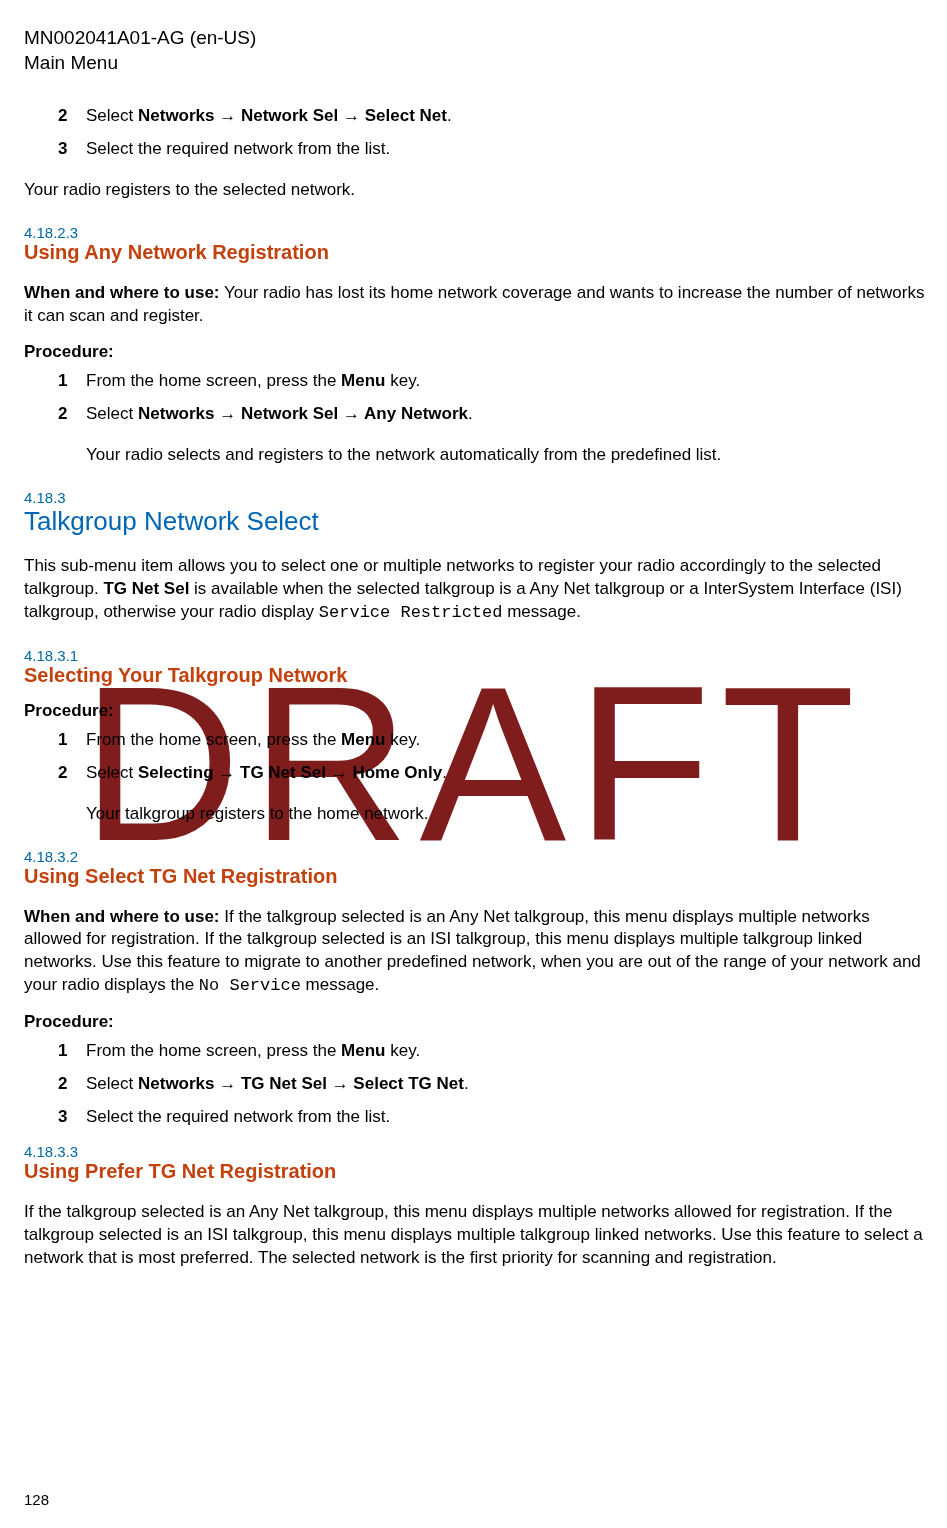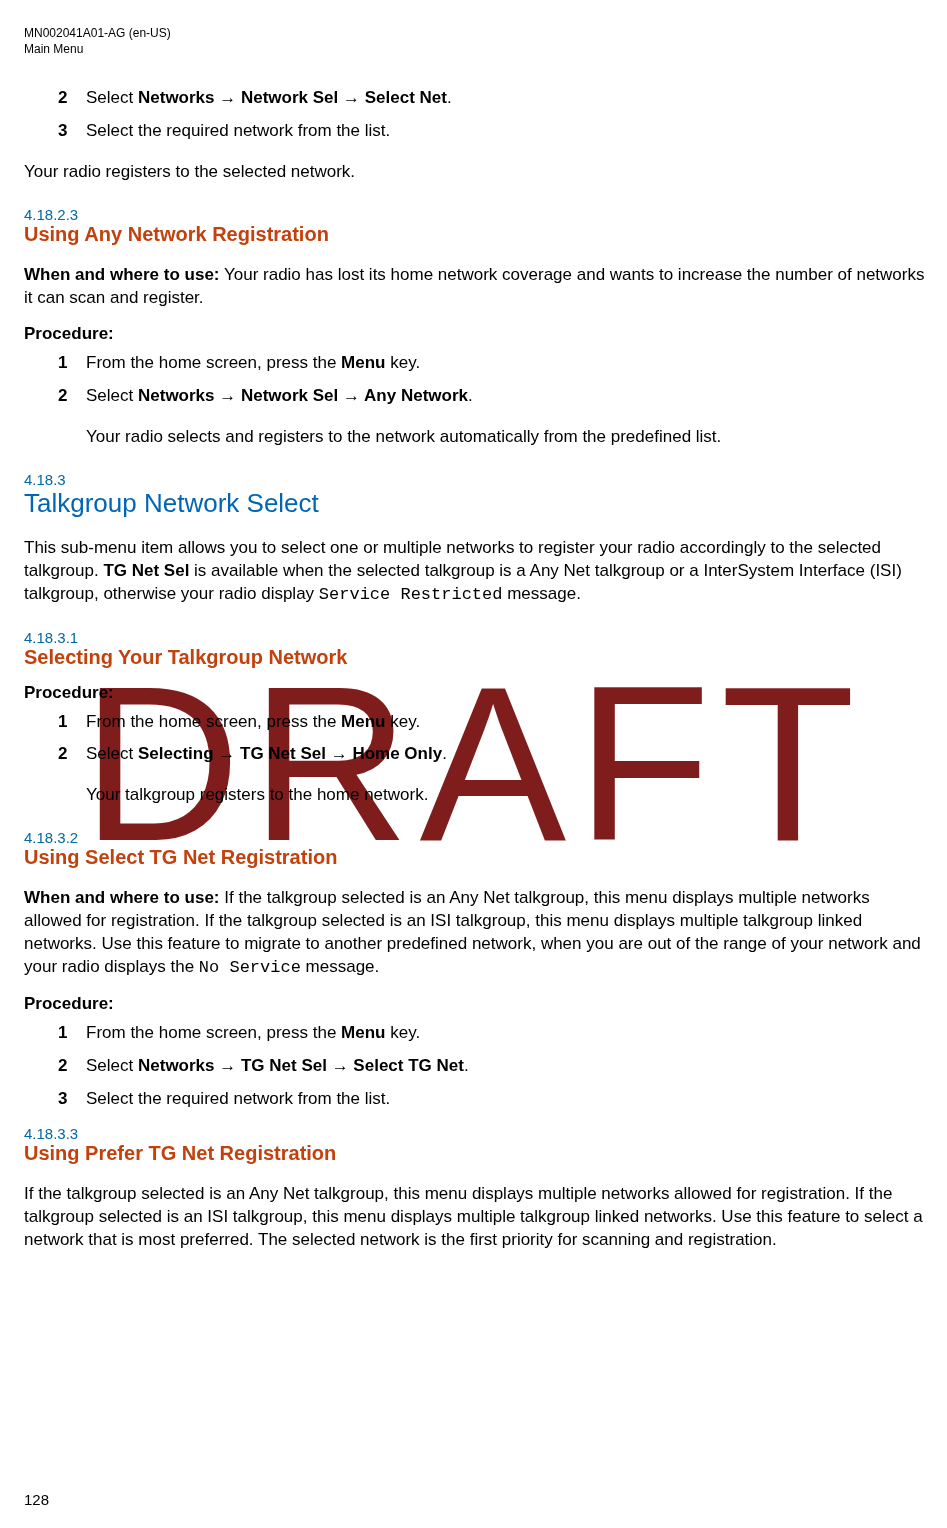--- a/index.html
+++ b/index.html
@@ -27,21 +27,21 @@
     letter-spacing: 10px;
     user-select: none;
     pointer-events: none;
     z-index: 0;
   }
   .content {
     position: relative;
     z-index: 1;
   }
   .header-line {
-    font-size: 12px;
+    font-size: 19px;
     line-height: 1.3;
   }
   .ol-wrap {
     padding-left: 34px;
     margin-top: 30px;
   }
   .ol-item {
     display: flex;
     margin-bottom: 10px;
     font-size: 17px;

